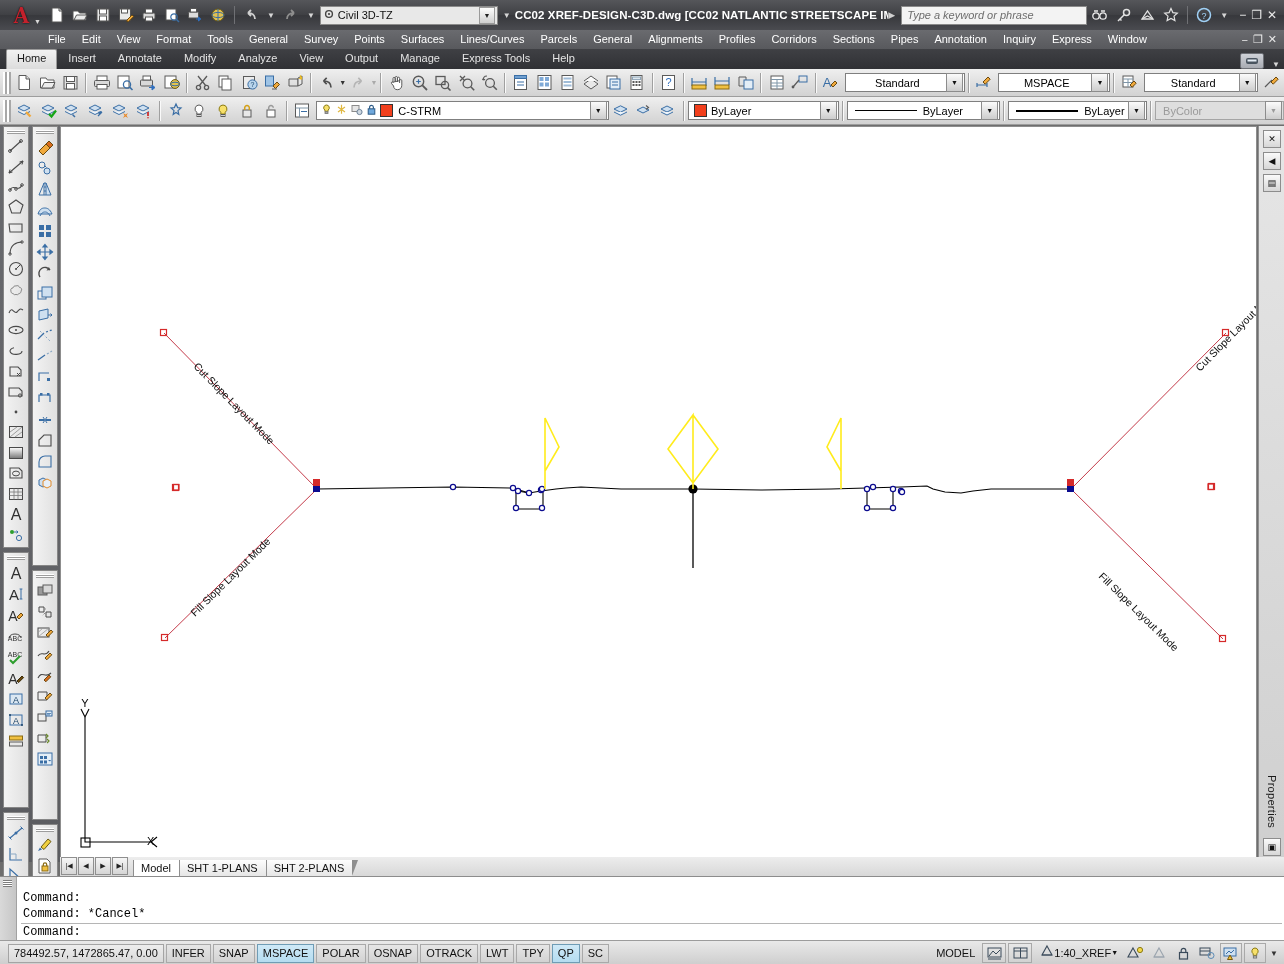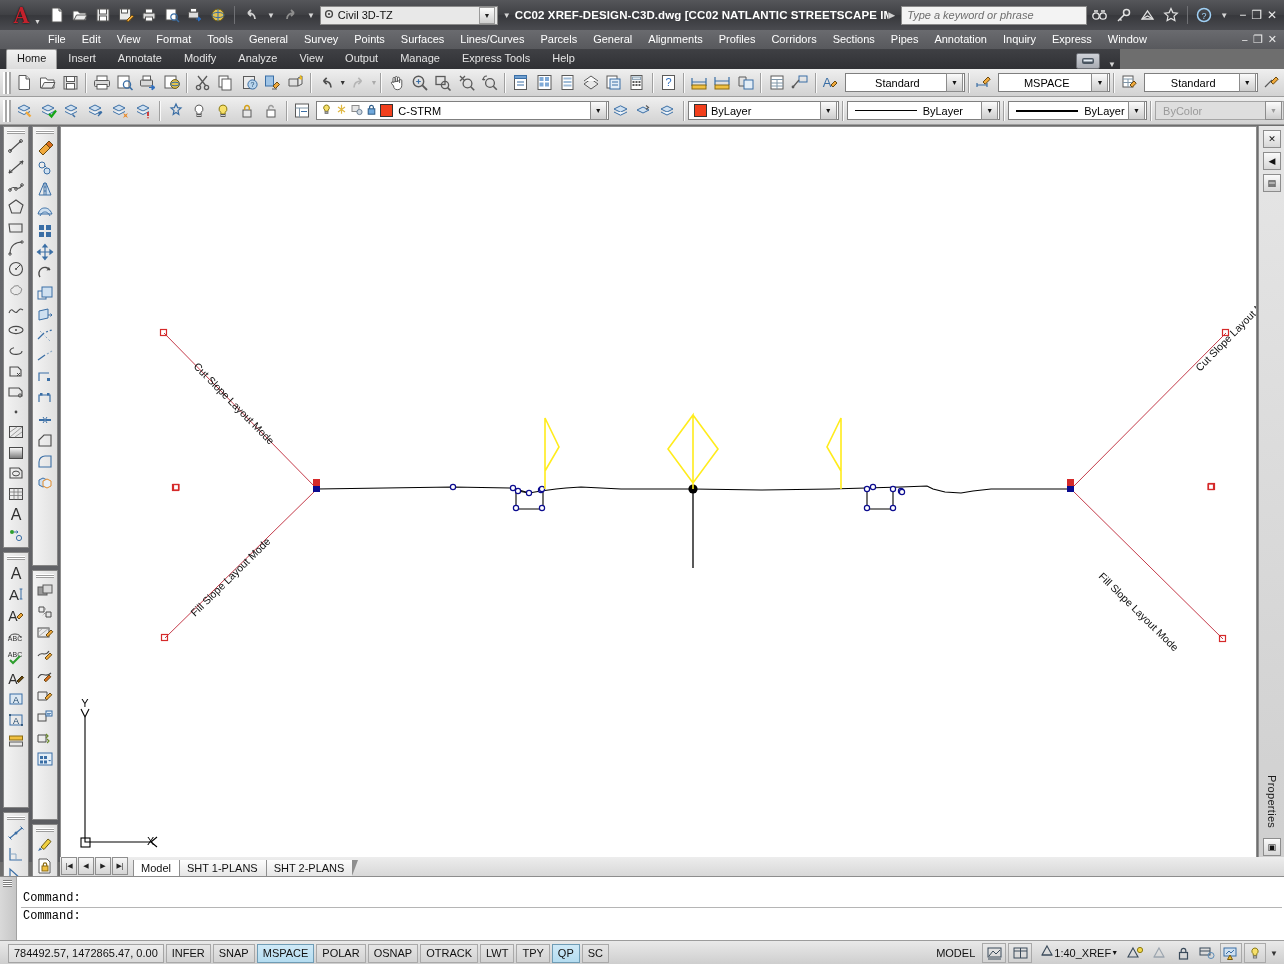--- a/index.html
+++ b/index.html
@@ -37,21 +37,21 @@
   .wbtns{display:flex;align-items:center;gap:5px;padding:0 7px;color:#e9e9e9;font-size:12px;}
 
   
   .menubar{position:absolute;left:0;top:30px;width:1284px;height:19px;
      background:linear-gradient(to bottom,#6a6b6f,#58595d);display:flex;align-items:center;}
   .menubar .mi{color:#ffffff;font-size:11px;padding:8px 8px;line-height:19px;white-space:nowrap;}
   .menu-spacer{flex:1;}
   .menubar .wbtns{font-size:11px;}
 
   
-  .ribtabs{position:absolute;left:0;top:49px;width:1120px;height:20px;
+  .ribtabs{position:absolute;left:0;top:49px;width:1284px;height:20px;
      background:linear-gradient(to bottom,#3f4044,#303135);display:flex;align-items:flex-end;}
   .ribtabs .rt{color:#e4e4e4;font-size:11px;padding:2px 11px 3px;line-height:15px;white-space:nowrap;}
   .ribtabs .rt.active{background:linear-gradient(#f2f2f2,#dcdcdc);color:#1a1a1a;
      border:1px solid #9a9a9a;border-bottom:none;border-radius:2px 2px 0 0;padding:1px 10px 3px;}
   .ribtabs .spacer{flex:1;}
   .minbtn{width:22px;height:14px;background:linear-gradient(#cfd2d8,#a8abb2);
      border:1px solid #6d7076;border-radius:2px;display:flex;align-items:center;justify-content:center;
      margin-right:4px;}
 
   
@@ -1289,20 +1289,21 @@
     <div style="width:6px"></div>
     <div class="ltab active">Model</div>
     <div class="ltab">SHT 1-PLANS</div>
     <div class="ltab">SHT 2-PLANS</div>
   </div>
 
   <div class="cmdarea">
     <div class="cmdgrip"></div>
     <div class="cmdtext">
       <div class="cmdhist">Command:</div>
+      <div class="cmdhist">Command: *Cancel*</div>
       <div class="cmdsep"></div>
       <div class="cmdline">Command:</div>
     </div>
   </div>
 
   <div class="statusbar">
     <div class="coords">784492.57, 1472865.47, 0.00</div>
     <div class="sbtn">INFER</div>
     <div class="sbtn">SNAP</div>
     <div class="sbtn on">MSPACE</div>

